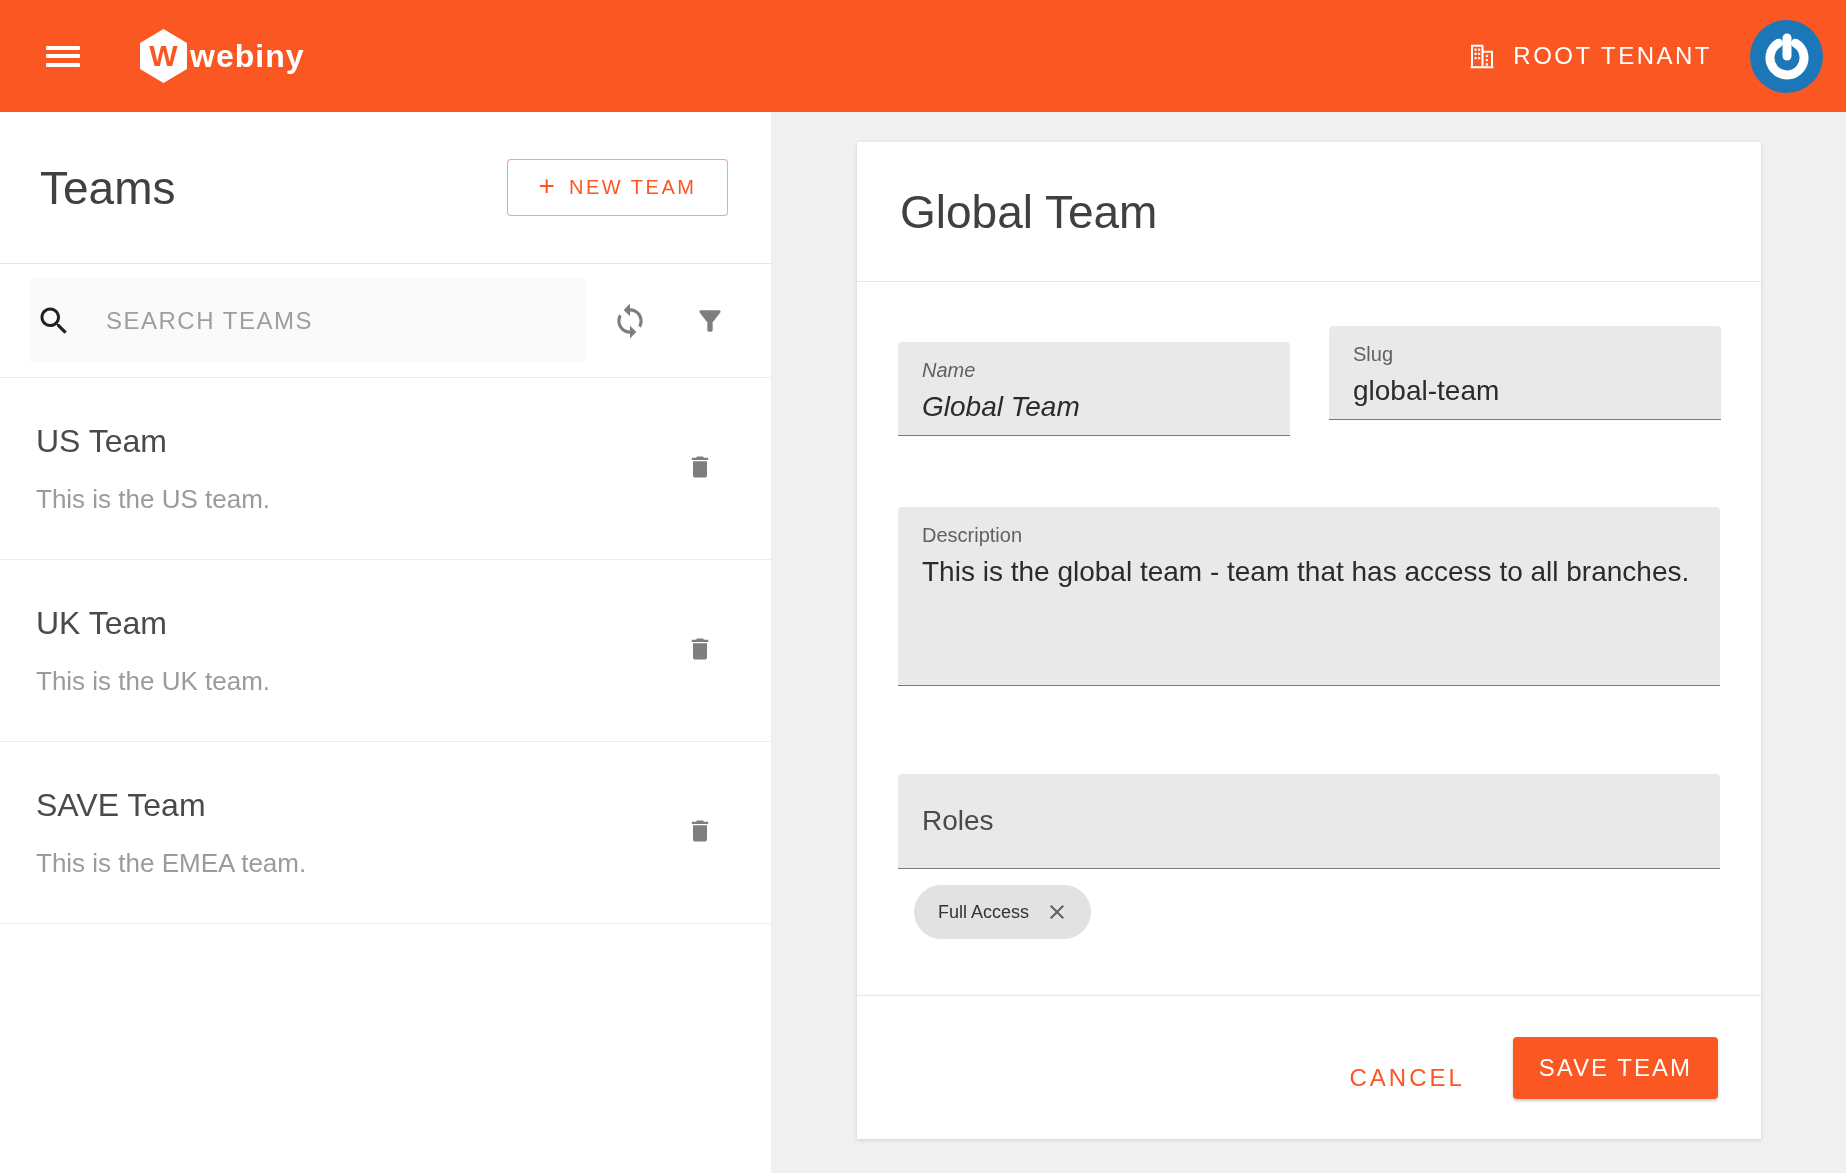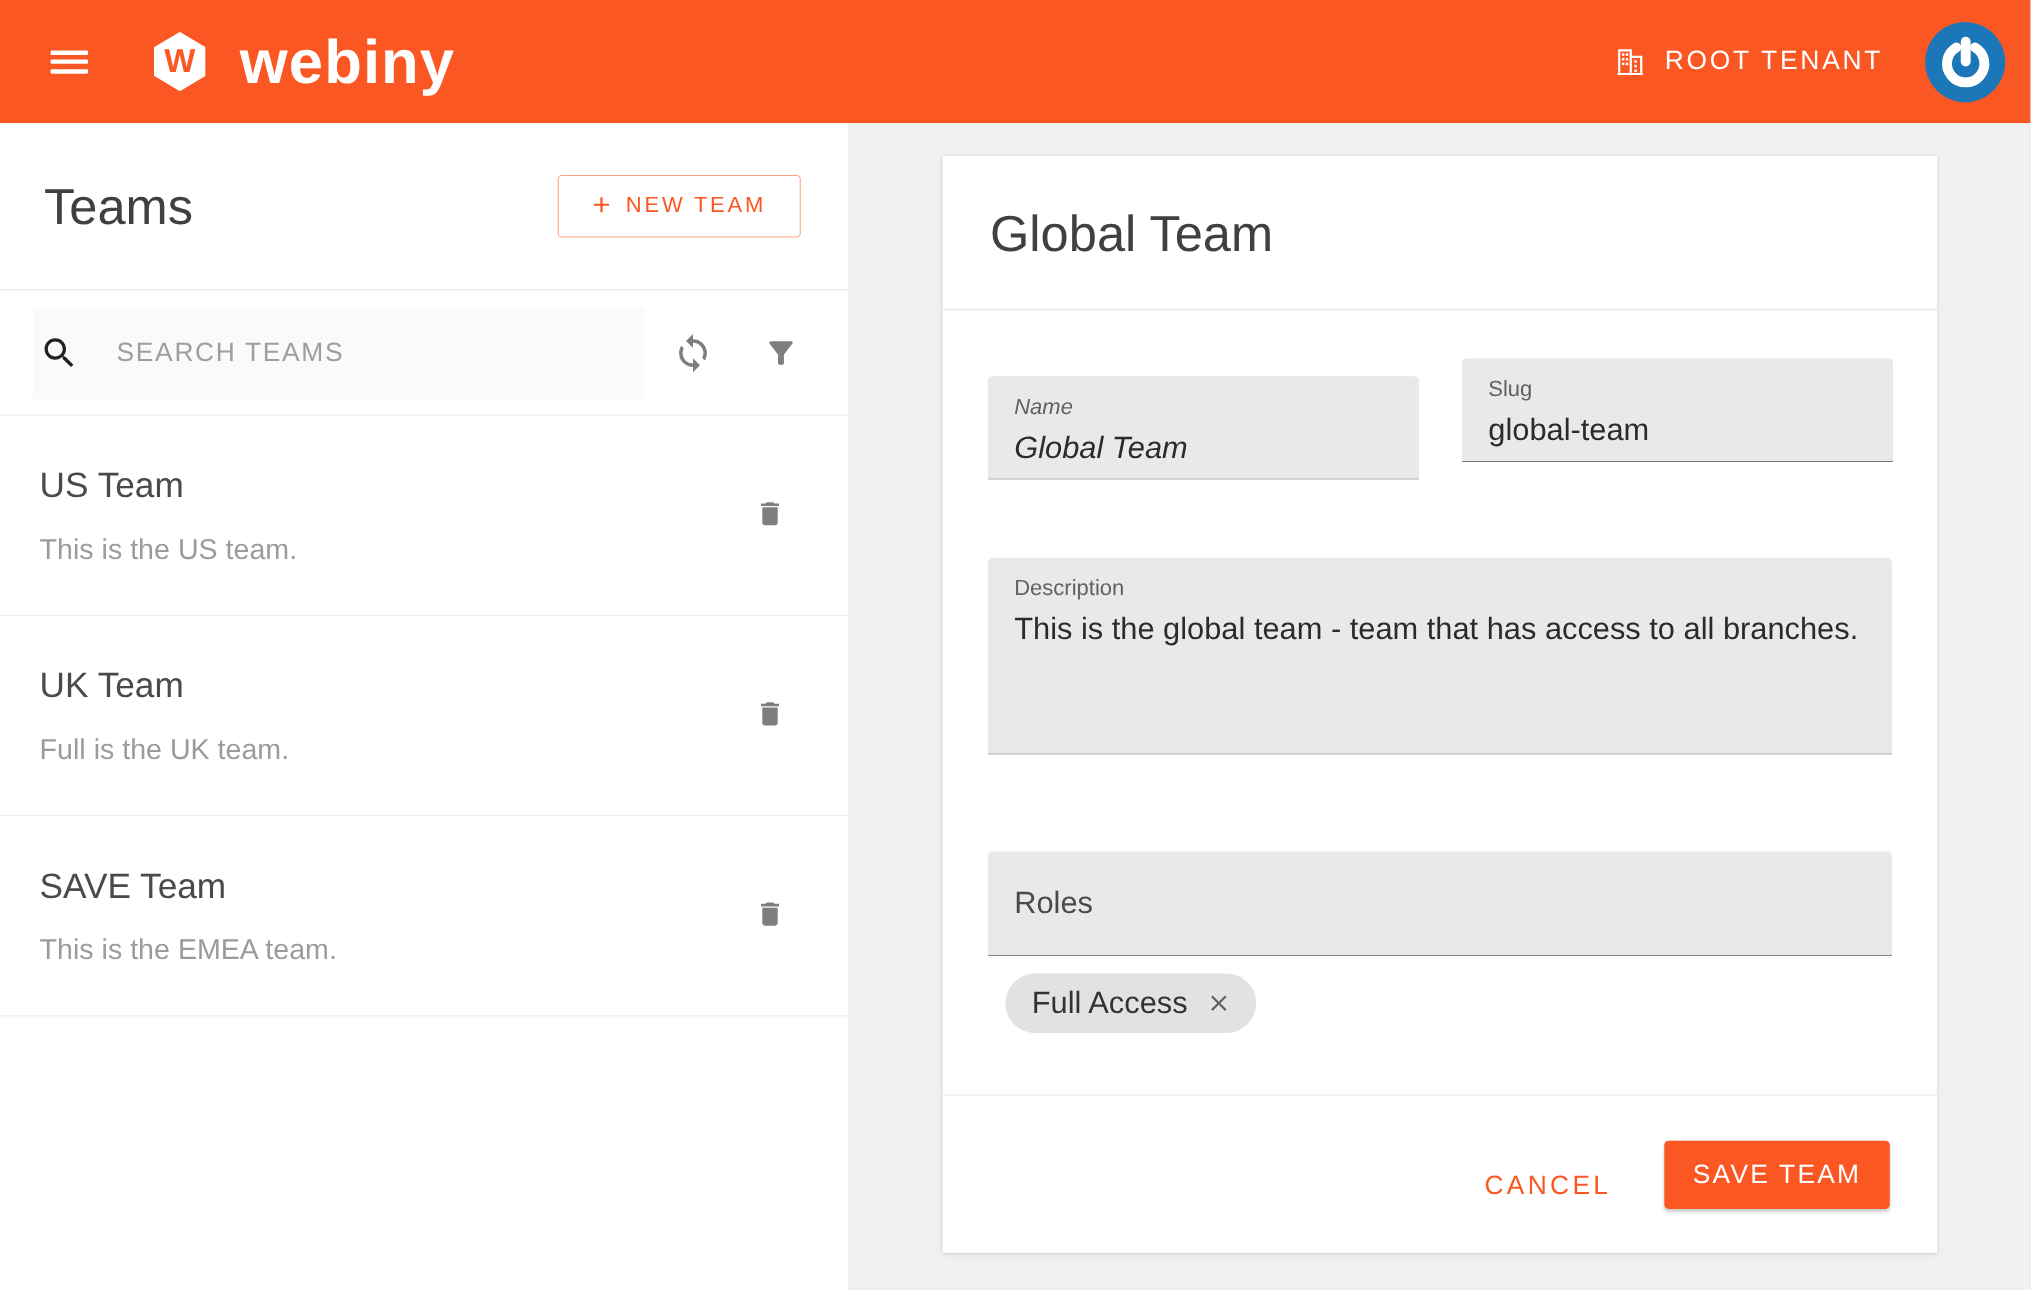--- a/index.html
+++ b/index.html
@@ -25,22 +25,22 @@
   }
   .hamburger span { display:block; height:4px; width:34px; background:#fff; border-radius:1px; }
   .brand { display:flex; align-items:center; margin-left:60px; }
   .hexagon {
     width:47px; height:54px; background:#fff;
     clip-path:polygon(50% 0,100% 26%,100% 74%,50% 100%,0 74%,0 26%);
     display:flex; align-items:center; justify-content:center;
   }
   .hexagon b { color:#FA5723; font-size:30px; font-weight:700; }
   .wordmark {
-    color:#fff; font-size:56px; font-weight:700; letter-spacing:1px;
-    margin-left:31px; line-height:1;
+    color:#fff; font-size:32px; font-weight:700; letter-spacing:1px;
+    margin-left:3px; line-height:1;
   }
   .tenant {
     margin-left:auto; display:flex; align-items:center; gap:16px;
     background:none; border:none; cursor:pointer;
   }
   .tenant-label {
     color:#fff; font-size:24px; letter-spacing:2.5px; font-weight:400;
   }
   .avatar {
     margin-left:38px; margin-right:23px;
@@ -126,21 +126,21 @@
     display:flex; align-items:center; padding-top:0;
   }
   .roles-text { font-size:28px; color:#4A4A4A; }
 
   .chip {
     position:absolute; left:57px; top:743px; height:54px;
     background:#E2E2E2; border-radius:27px;
     display:inline-flex; align-items:center; gap:16px; padding:0 22px 0 24px;
     cursor:default;
   }
-  .chip-label { font-size:28px; color:#333; }
+  .chip-label { font-size:18px; color:#333; }
   .chip-close { background:none; border:none; cursor:pointer; display:flex; padding:0; }
 
   .card-footer {
     position:absolute; left:0; bottom:0; width:100%; height:144px;
     border-top:1px solid #E6E6E6;
     display:flex; align-items:center; justify-content:flex-end;
     padding-right:43px; gap:48px;
   }
   .cancel-btn {
     background:none; border:none; cursor:pointer;
@@ -232,21 +232,21 @@
       <button class="trash-btn">
         <svg width="28" height="34" viewBox="0 0 24 24">
           <path fill="#7E7E7E" d="M6 19c0 1.1.9 2 2 2h8c1.1 0 2-.9 2-2V7H6v12zM19 4h-3.5l-1-1h-5l-1 1H5v2h14V4z"></path>
         </svg>
       </button>
     </div>
 
     <div class="team-row">
       <div class="team-text">
         <div class="team-name">UK Team</div>
-        <div class="team-desc">Full is the UK team.</div>
+        <div class="team-desc">This is the UK team.</div>
       </div>
       <button class="trash-btn">
         <svg width="28" height="34" viewBox="0 0 24 24">
           <path fill="#7E7E7E" d="M6 19c0 1.1.9 2 2 2h8c1.1 0 2-.9 2-2V7H6v12zM19 4h-3.5l-1-1h-5l-1 1H5v2h14V4z"></path>
         </svg>
       </button>
     </div>
 
     <div class="team-row">
       <div class="team-text">

